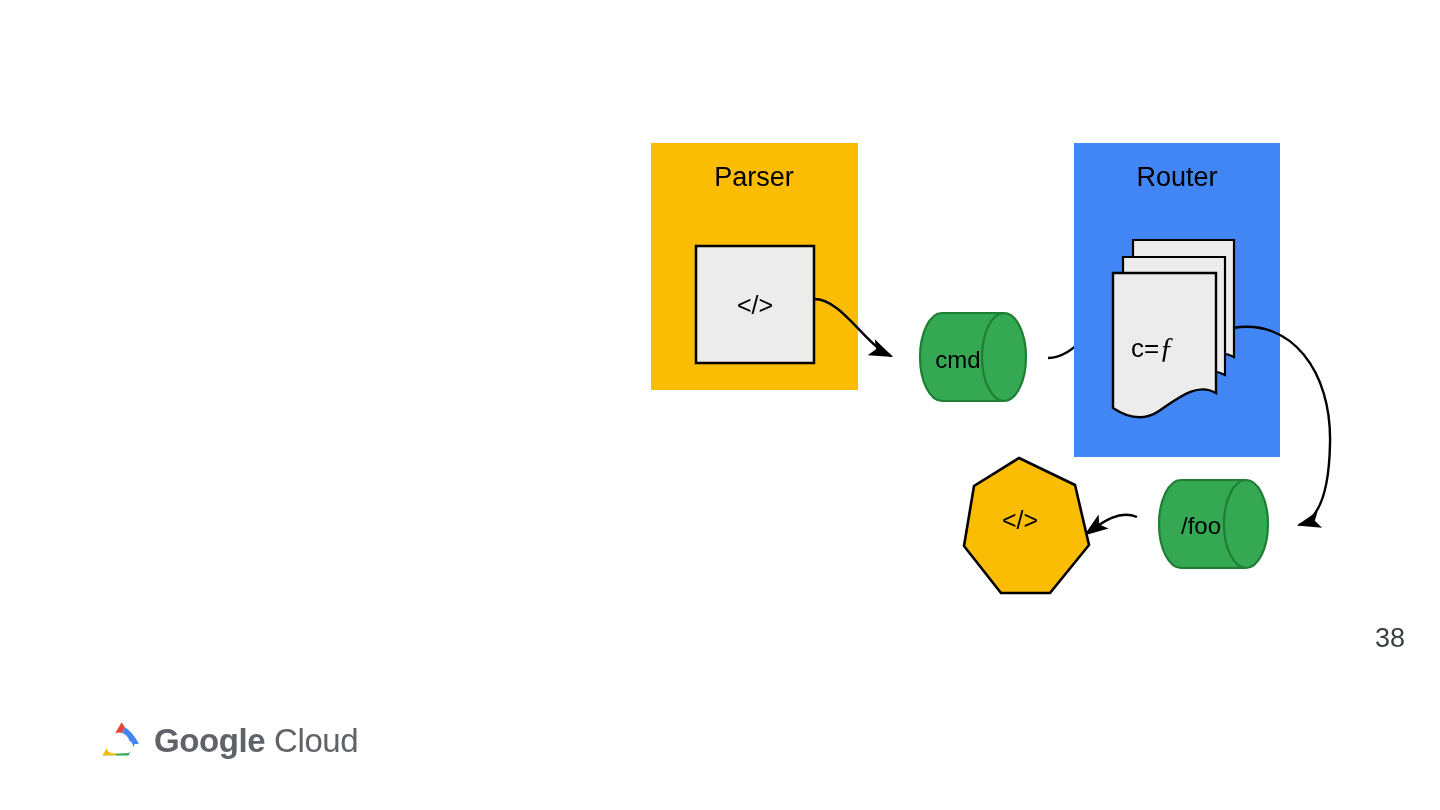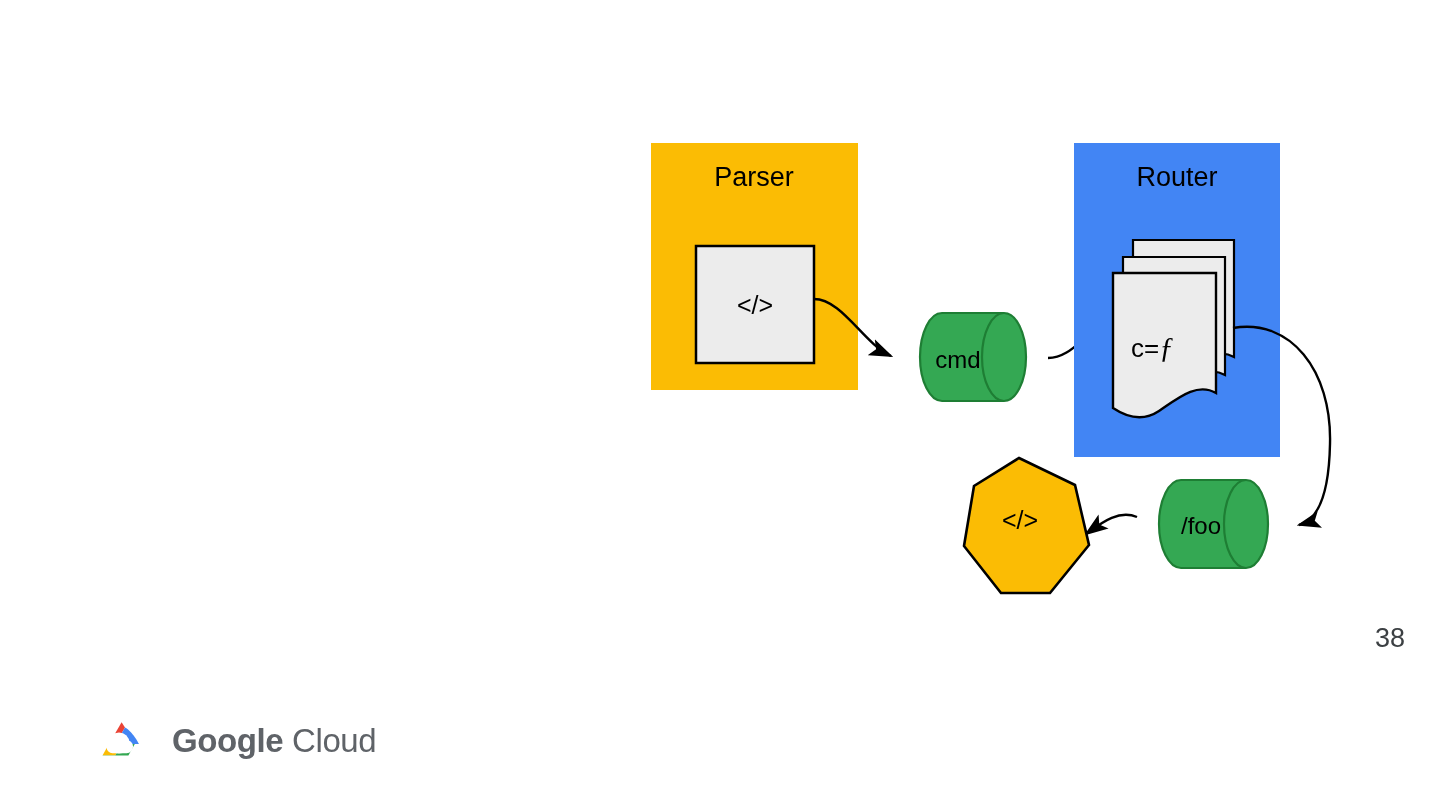--- a/index.html
+++ b/index.html
@@ -33,21 +33,21 @@
     fill: #000000;
   }
   
   #gc-logo {
     position: absolute;
     left: 96px;
     top: 716px;
     height: 48px;
     display: flex;
     align-items: center;
-    gap: 26px;
+    gap: 8px;
   }
   #gc-logo .wordmark {
     font-family: "Liberation Sans", sans-serif;
     font-size: 33px;
     letter-spacing: -0.4px;
     color: #5f6368;
     white-space: nowrap;
     line-height: 1;
   }
   #gc-logo .wordmark .g-bold {

